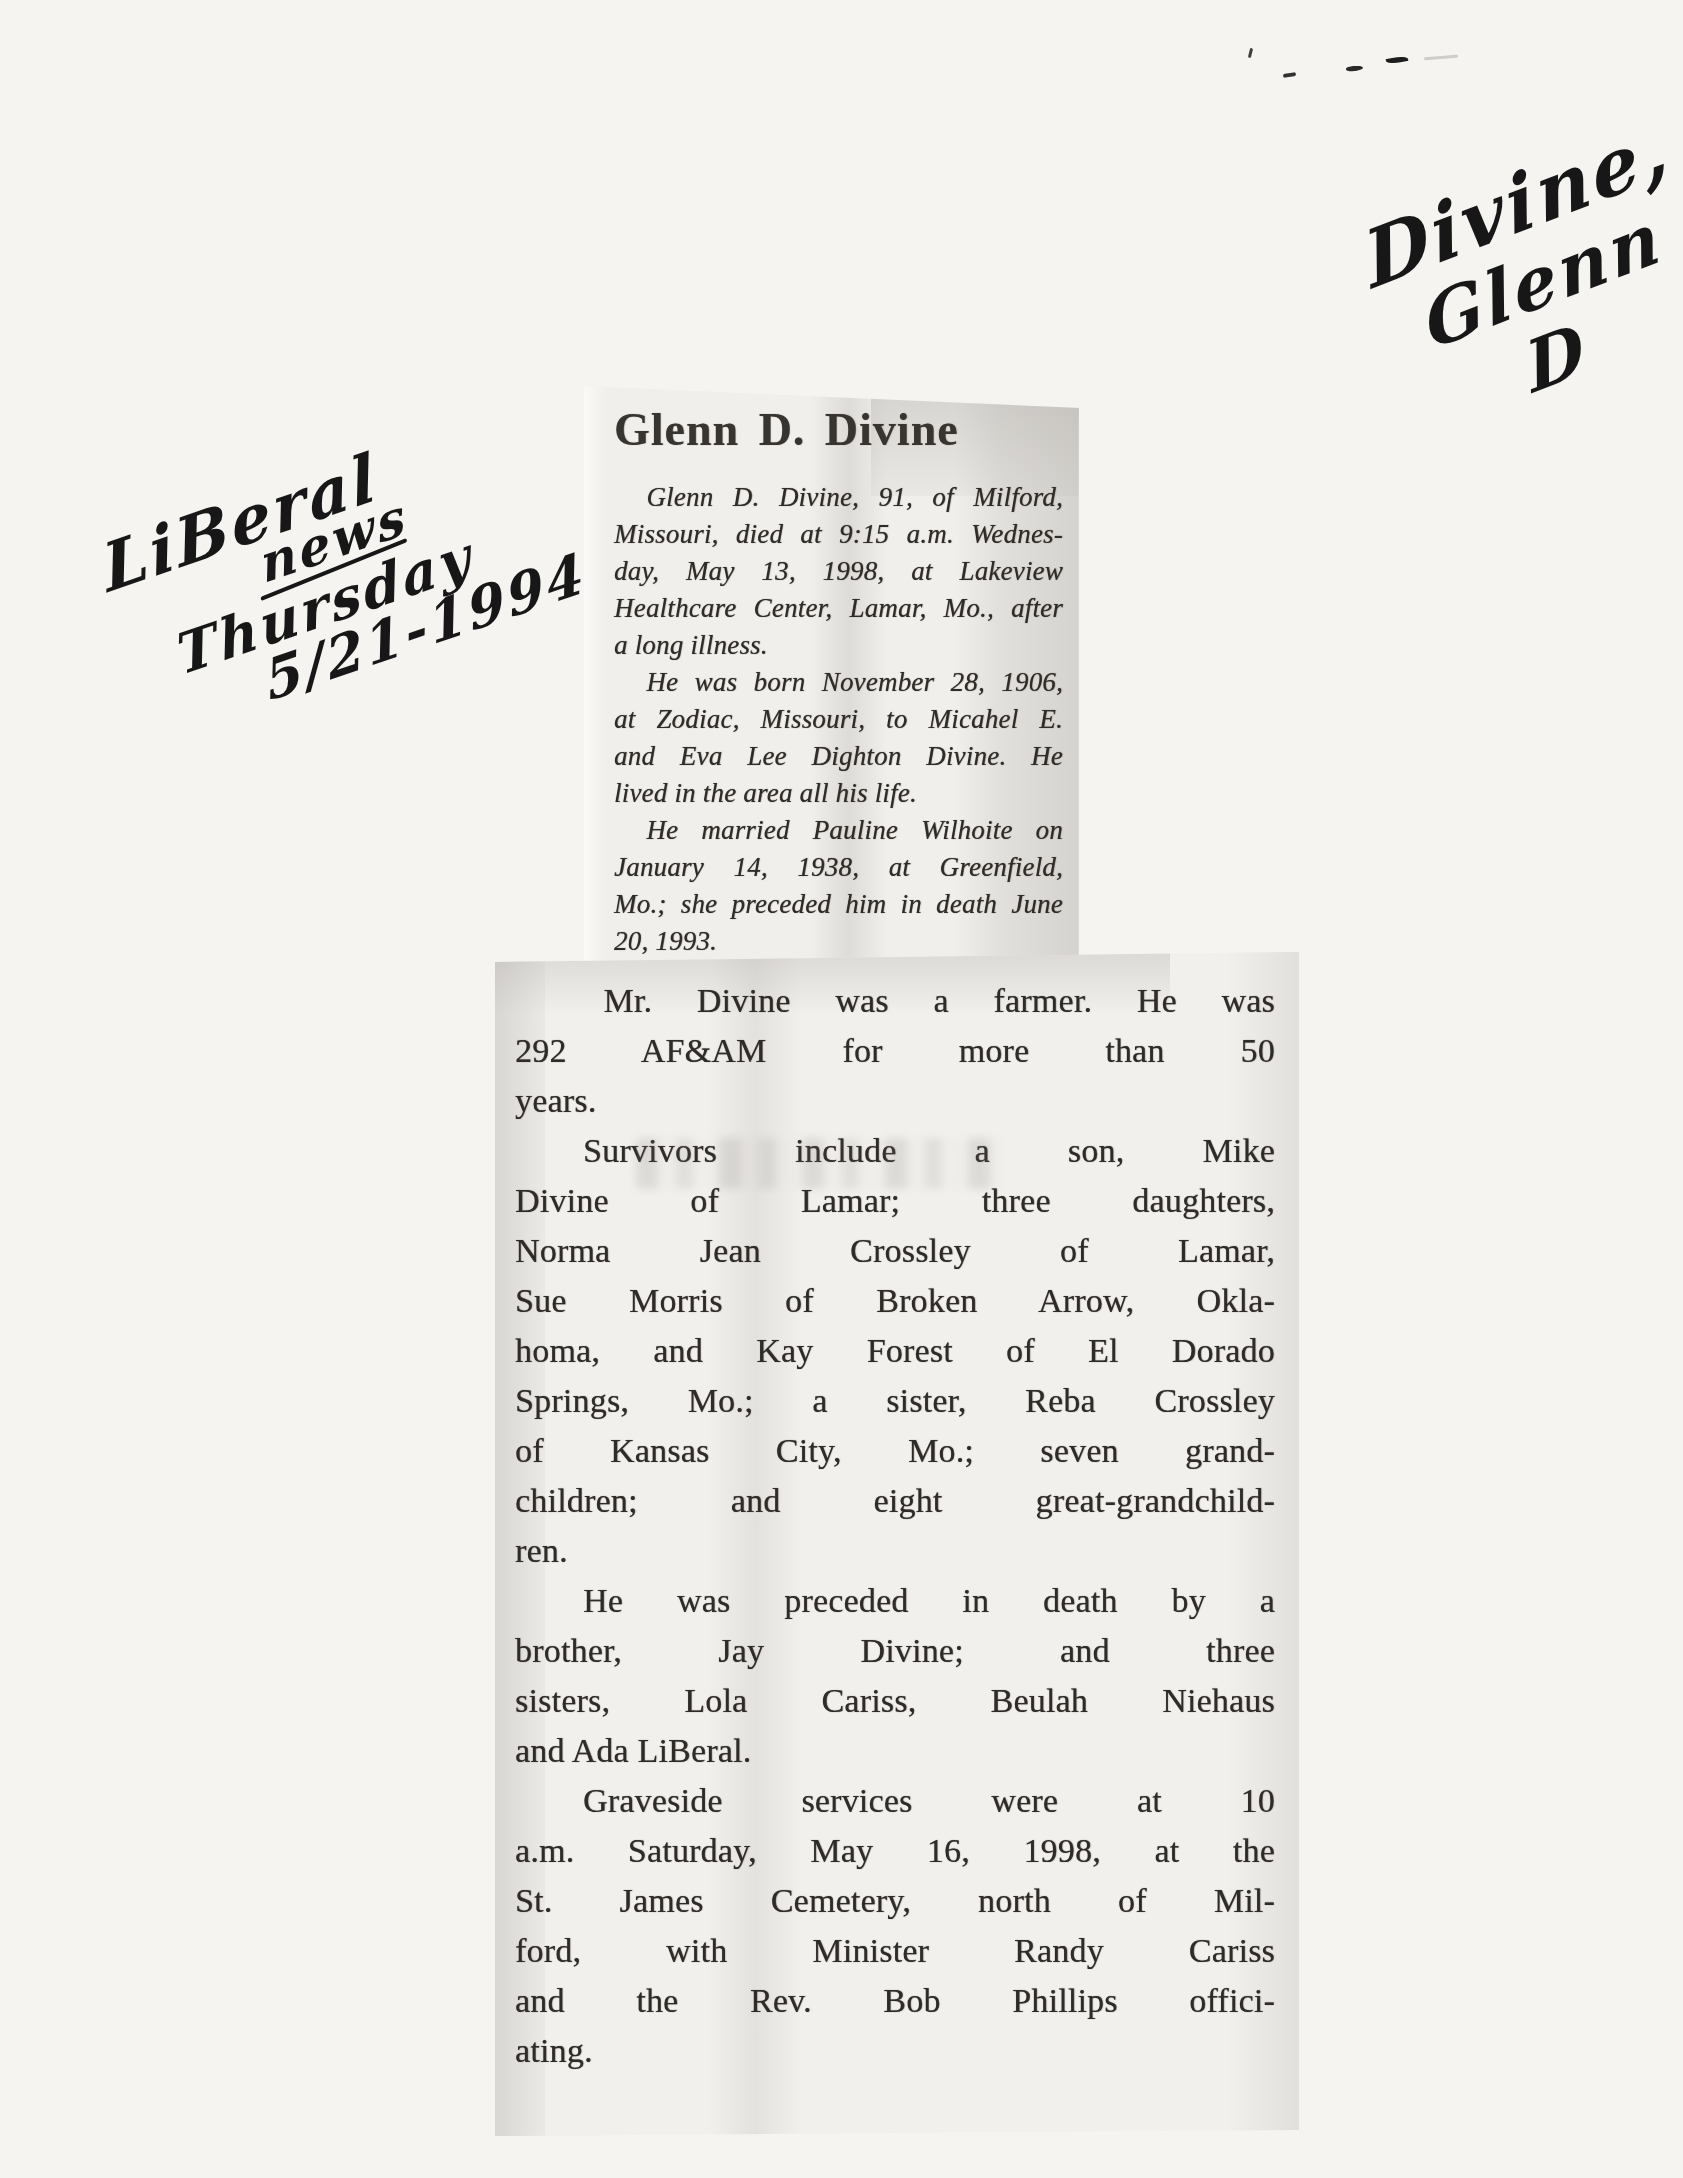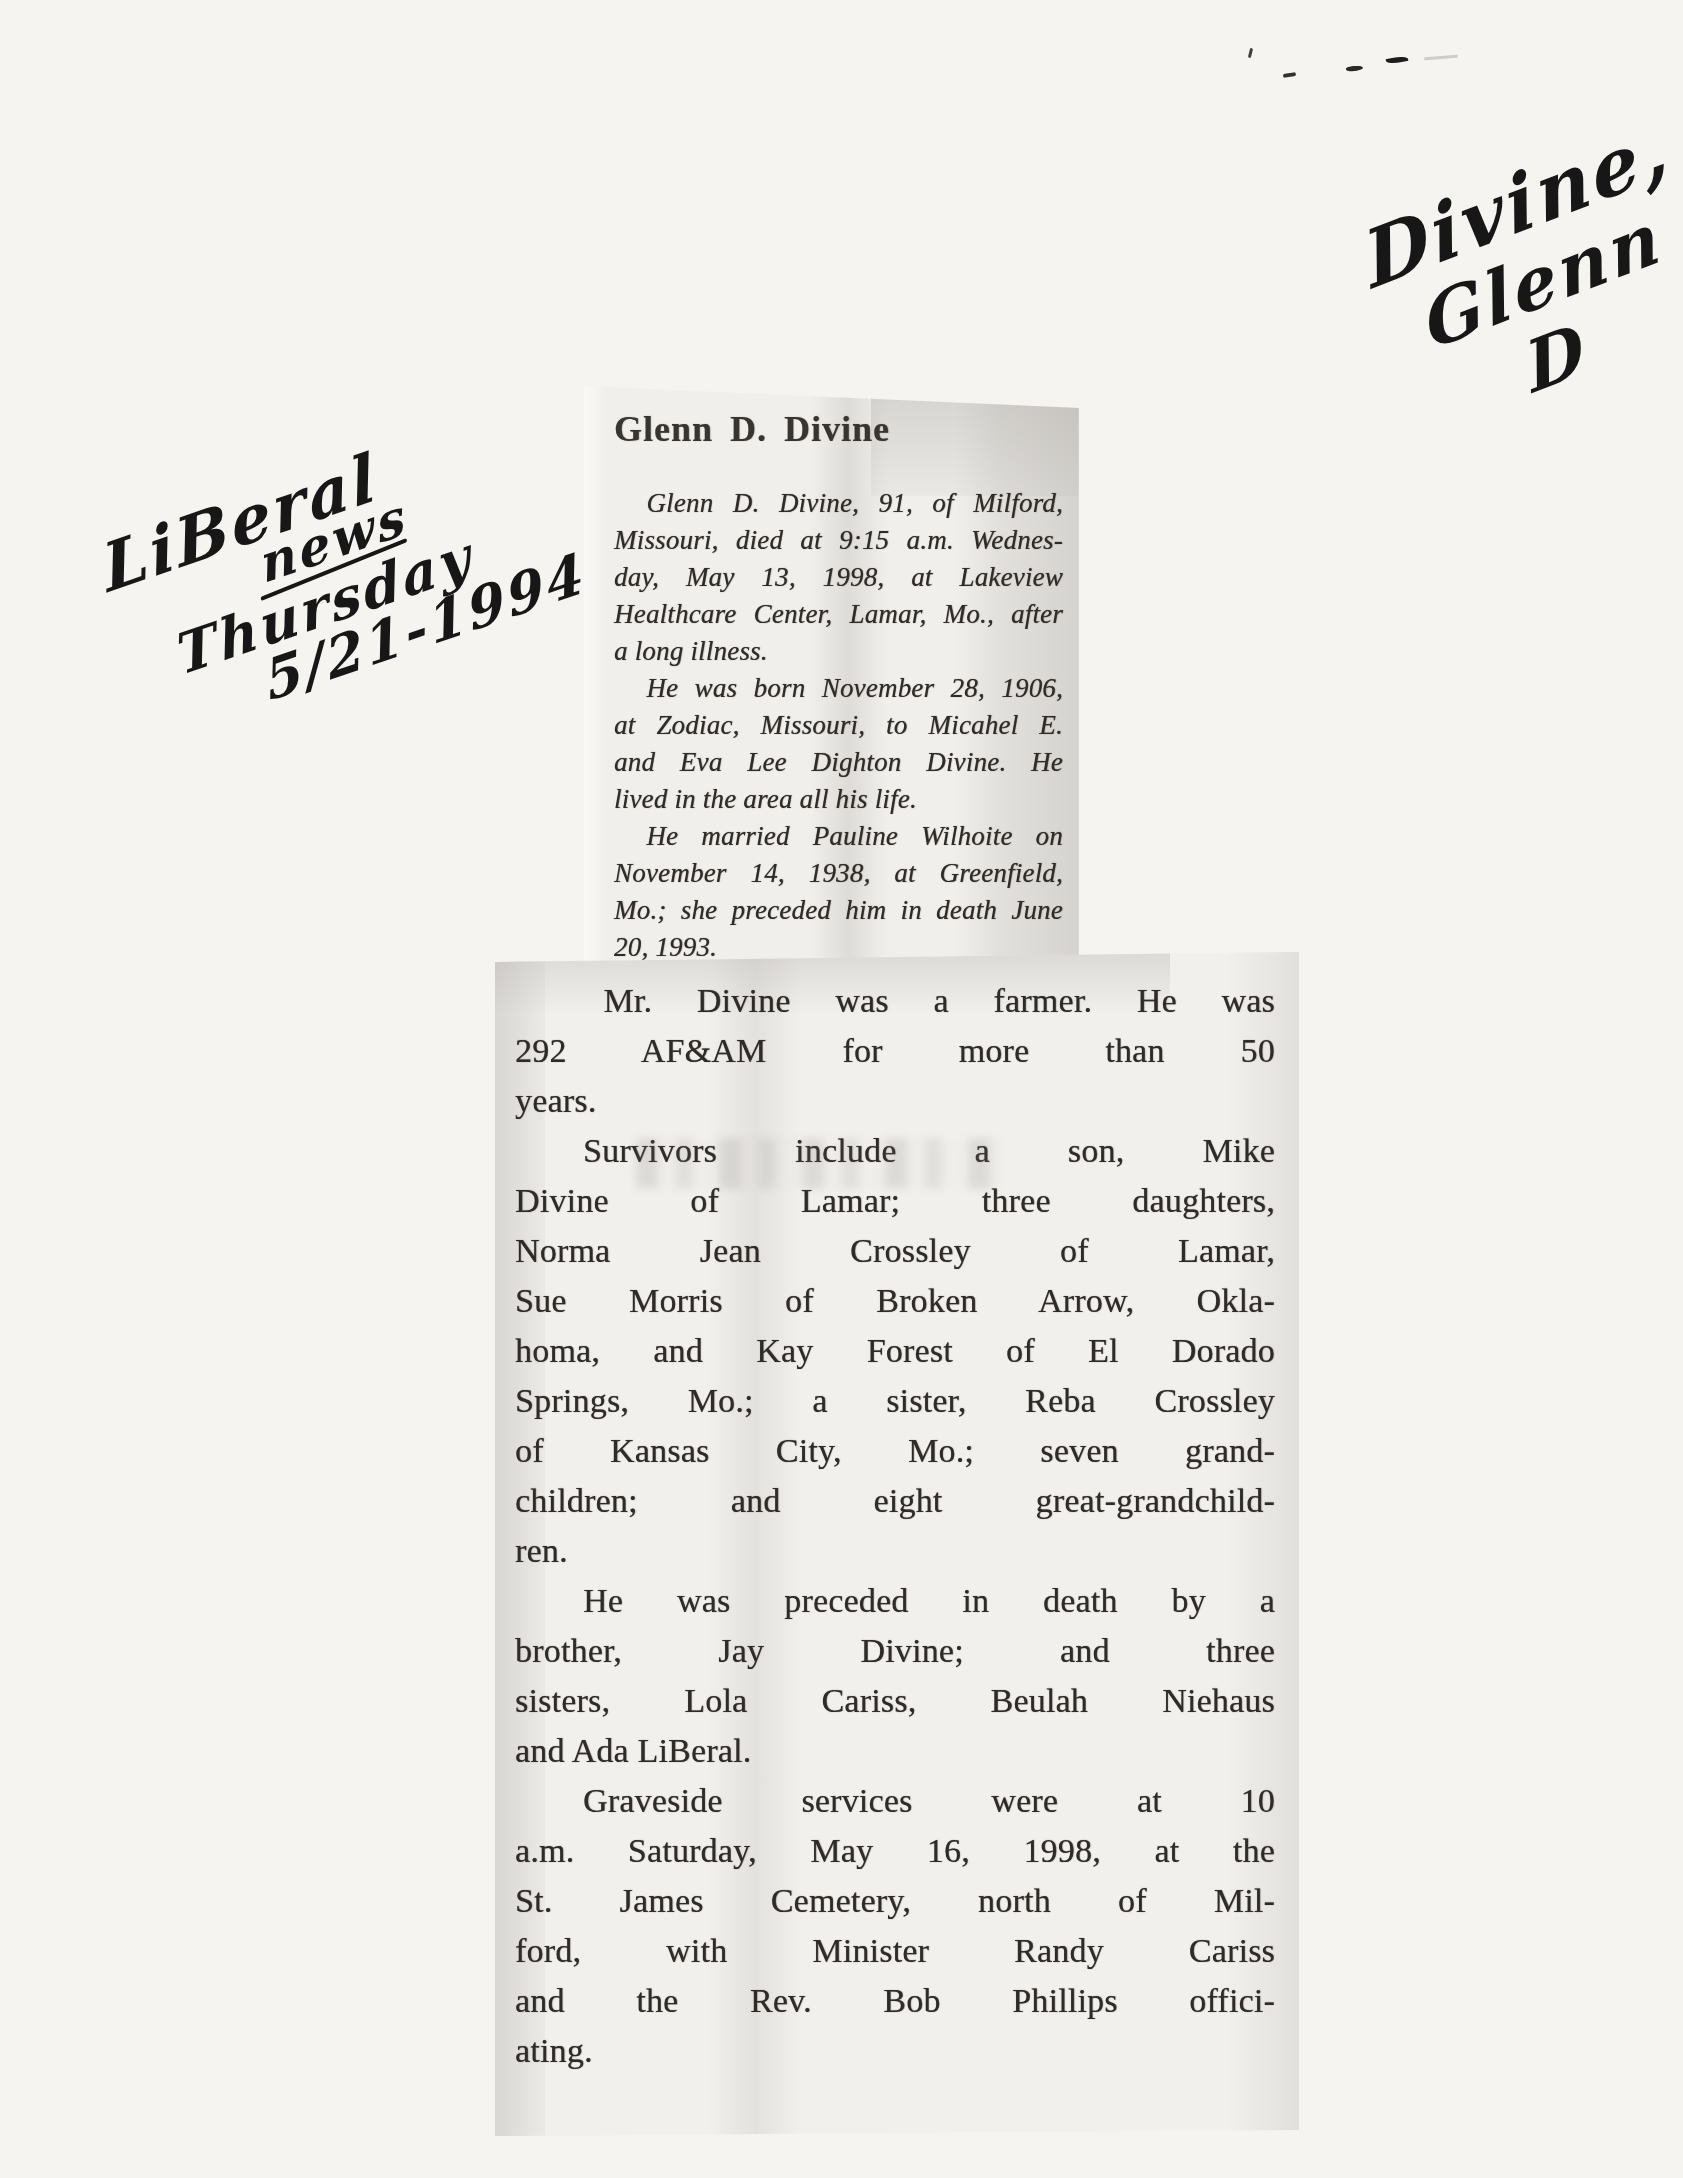--- a/index.html
+++ b/index.html
@@ -32,21 +32,21 @@
       linear-gradient(90deg, rgba(178,175,171,.40), rgba(178,175,171,.10)) left top / 50px 100% no-repeat,
       linear-gradient(180deg, rgba(183,180,176,.38), rgba(183,180,176,0)) left top / 84% 63px no-repeat,
       linear-gradient(90deg, rgba(195,192,188,0), rgba(195,192,188,.30), rgba(195,192,188,0)) 30% 0 / 94px 100% no-repeat,
       linear-gradient(90deg, rgba(190,187,183,0), rgba(190,187,183,.32)) right top / 9% 100% no-repeat,
       #f2f0ed;
     clip-path:polygon(0 10px, 100% 0, 100% calc(100% - 6px), 0 100%);
     box-shadow:0 0 8px rgba(60,55,50,.05);
   }
 
   .headline{
-    font-size:36px;line-height:51px;margin:0 0 30px 0;
+    font-size:46px;line-height:51px;margin:0 0 24px 0;
     letter-spacing:1px;word-spacing:7px;color:#38342f;
     text-shadow:0.4px 0.4px 1px rgba(56,52,47,.55);
   }
   .clip1 .body{font-size:27px;line-height:37px;font-style:italic;}
   .clip2 .body{font-size:34px;line-height:50px;}
   .body{text-shadow:0.4px 0.4px 1px rgba(47,43,39,.7);letter-spacing:0.2px;}
 
   .para{margin:0;}
   .line{
     width:100%;
@@ -137,21 +137,21 @@
           <div class="line plast">a long illness.</div>
         </div>
       <div class="para">
           <div class="line pfirst">He was born November 28, 1906,</div>
           <div class="line">at Zodiac, Missouri, to Micahel E.</div>
           <div class="line">and Eva Lee Dighton Divine. He</div>
           <div class="line plast">lived in the area all his life.</div>
         </div>
       <div class="para">
           <div class="line pfirst">He married Pauline Wilhoite on</div>
-          <div class="line">November 14, 1938, at Greenfield,</div>
+          <div class="line">January 14, 1938, at Greenfield,</div>
           <div class="line">Mo.; she preceded him in death June</div>
           <div class="line plast">20, 1993.</div>
         </div>
     </div>
   </div>
 
   <div class="clipping clip2">
     <div class="ghost-print"></div>
     <div class="body">
       <div class="para">

